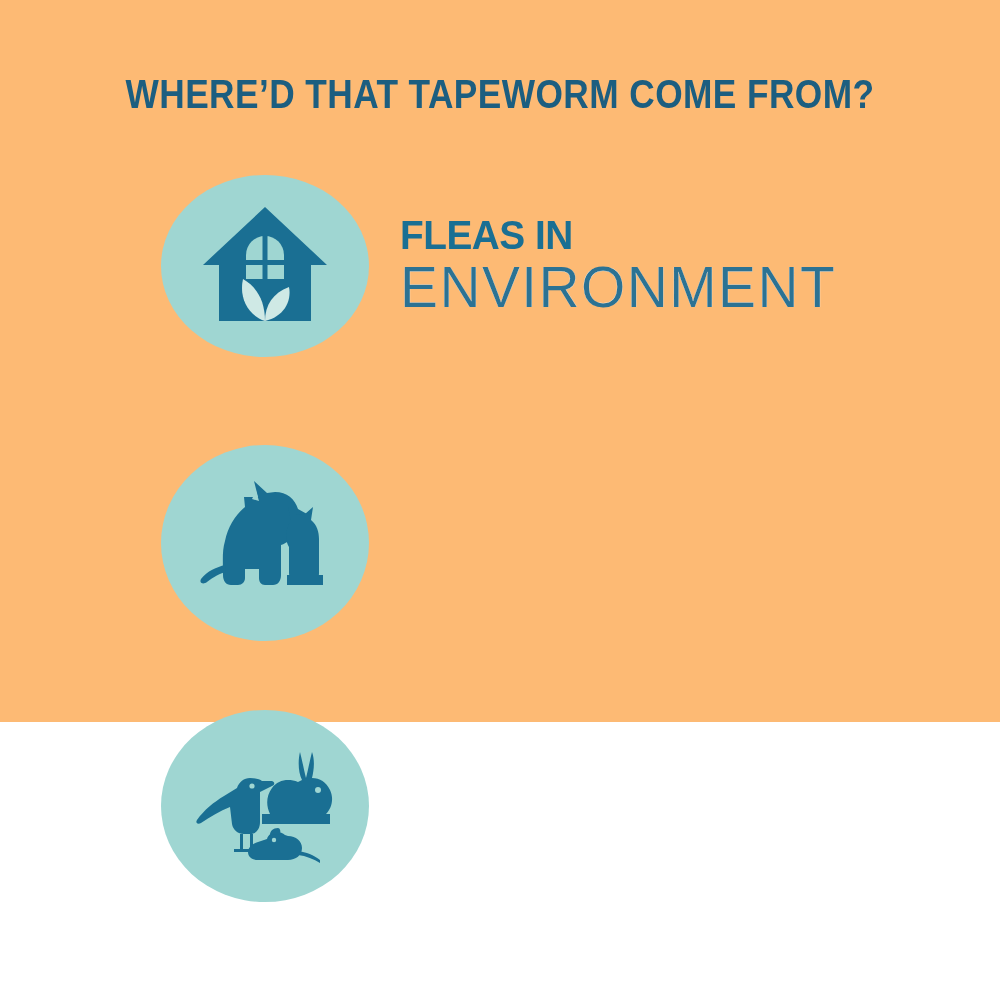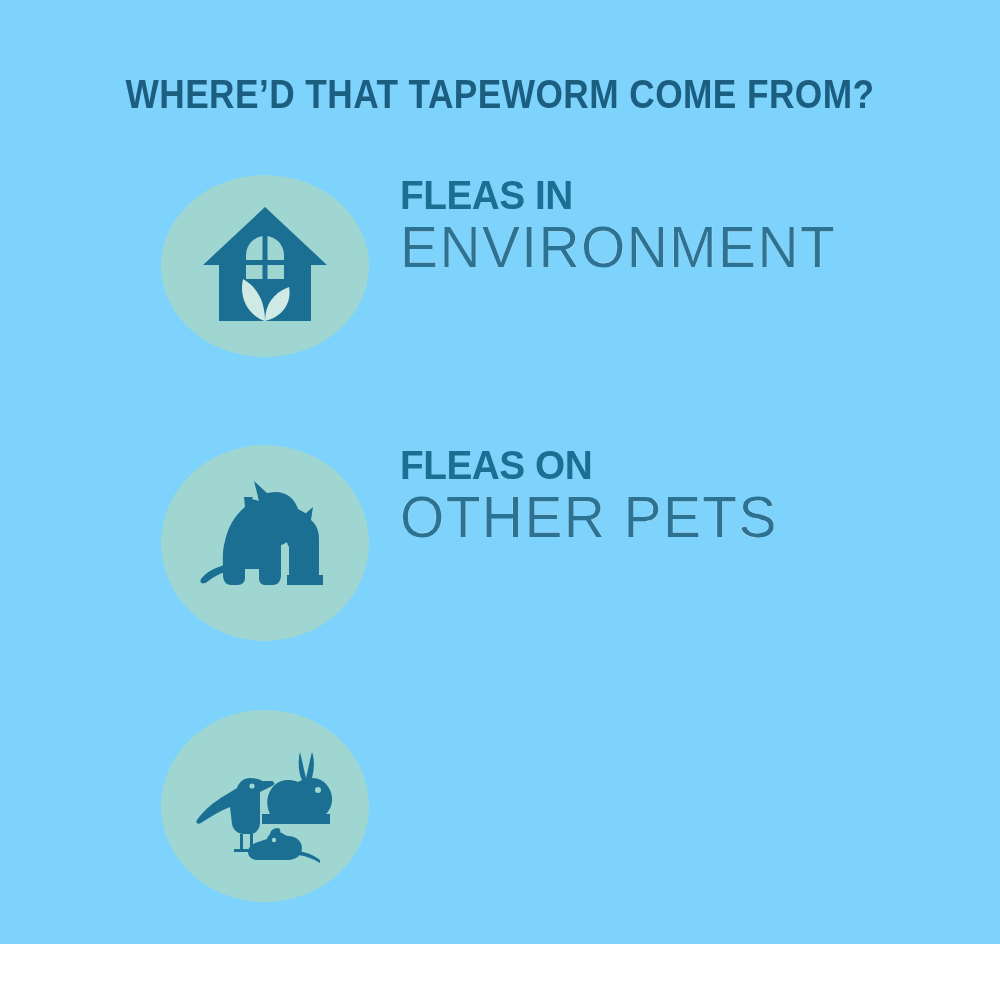--- a/index.html
+++ b/index.html
@@ -11,22 +11,22 @@
     width: 1000px;
     height: 1000px;
     font-family: "Liberation Sans", sans-serif;
     -webkit-font-smoothing: antialiased;
     overflow: hidden;
   }
 
   #infographic {
     position: relative;
     width: 1000px;
-    height: 944px;
-    background: #7dd3fc;
+    height: 722px;
+    background: #fdba74;
   }
 
   
   .title {
     position: absolute;
     top: 74px;
     left: 0;
     width: 1000px;
     text-align: center;
     color: #1c5e80;
@@ -68,20 +68,21 @@
 
   .badge svg { display: block; }
 
   .labels {
     position: absolute;
     left: 400px;
     top: 0;
     height: 100%;
     display: flex;
     flex-direction: column;
+    justify-content: center;
   }
 
   .line-bold {
     color: #1a6f93;
     font-family: "Liberation Sans", sans-serif;
     font-weight: 700;
     font-size: 40px;
     letter-spacing: -0.5px;
     line-height: 1.02;
     white-space: nowrap;
@@ -148,24 +149,20 @@
 
         <path fill="#9fd6d2" d="M61 12 L64 22 L57 20 Z"></path>
 
         <path fill="#1a6f93" d="M96 42 L93 28 L102 36 L110 35 L118 28 L116 41
                  C122 46 124 53 124 60 L124 94 C124 100 121 104 116 104 L104 104
                  C98 104 94 100 94 94 L94 68 C90 62 90 50 96 42 Z"></path>
 
         <path fill="#1a6f93" d="M92 96 L128 96 L128 106 L92 106 Z"></path>
       </svg>
     </div>
-    <div class="labels">
-      <div class="line-bold">FLEAS ON</div>
-      <div class="line-light thin">OTHER PETS</div>
-    </div>
   </div>
 
   <div class="row" id="row-2">
     <div class="badge">
       <svg width="142" height="116" viewBox="0 0 142 116">
 
         <path fill="#1a6f93" d="M56 30 C50 30 45 34 43 40 L30 48
                  C20 54 10 62 3 72 C1 75 4 77 7 75 C16 69 26 63 36 59
                  L38 76 C39 82 44 86 50 86 L56 86 C62 86 66 81 66 74
                  L66 44 L78 38 C81 37 81 34 78 33 L68 33

